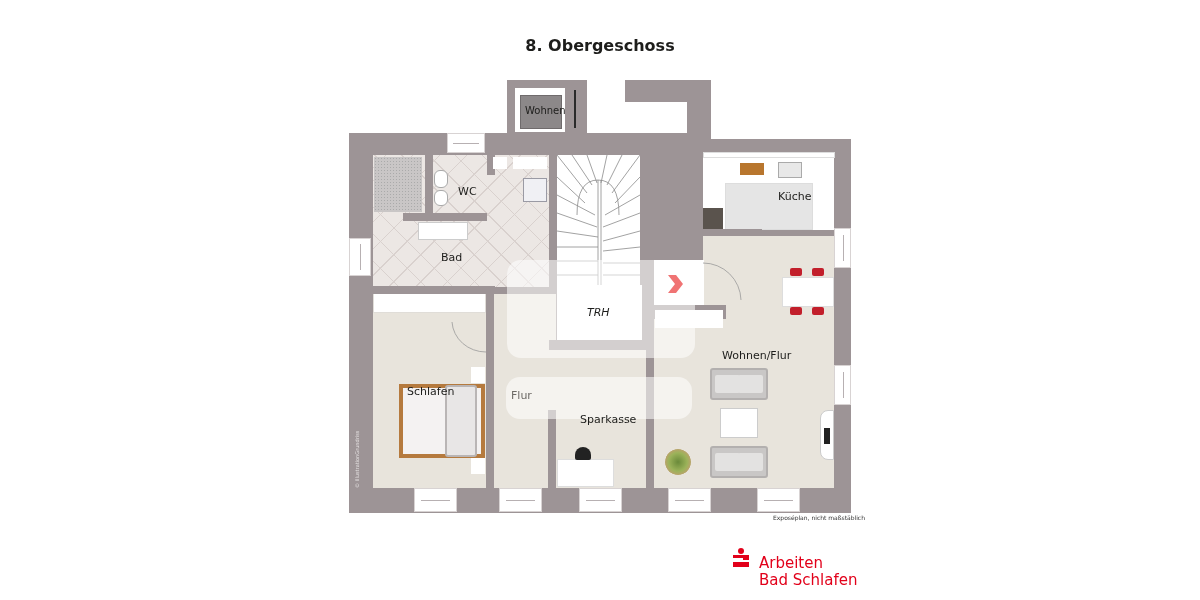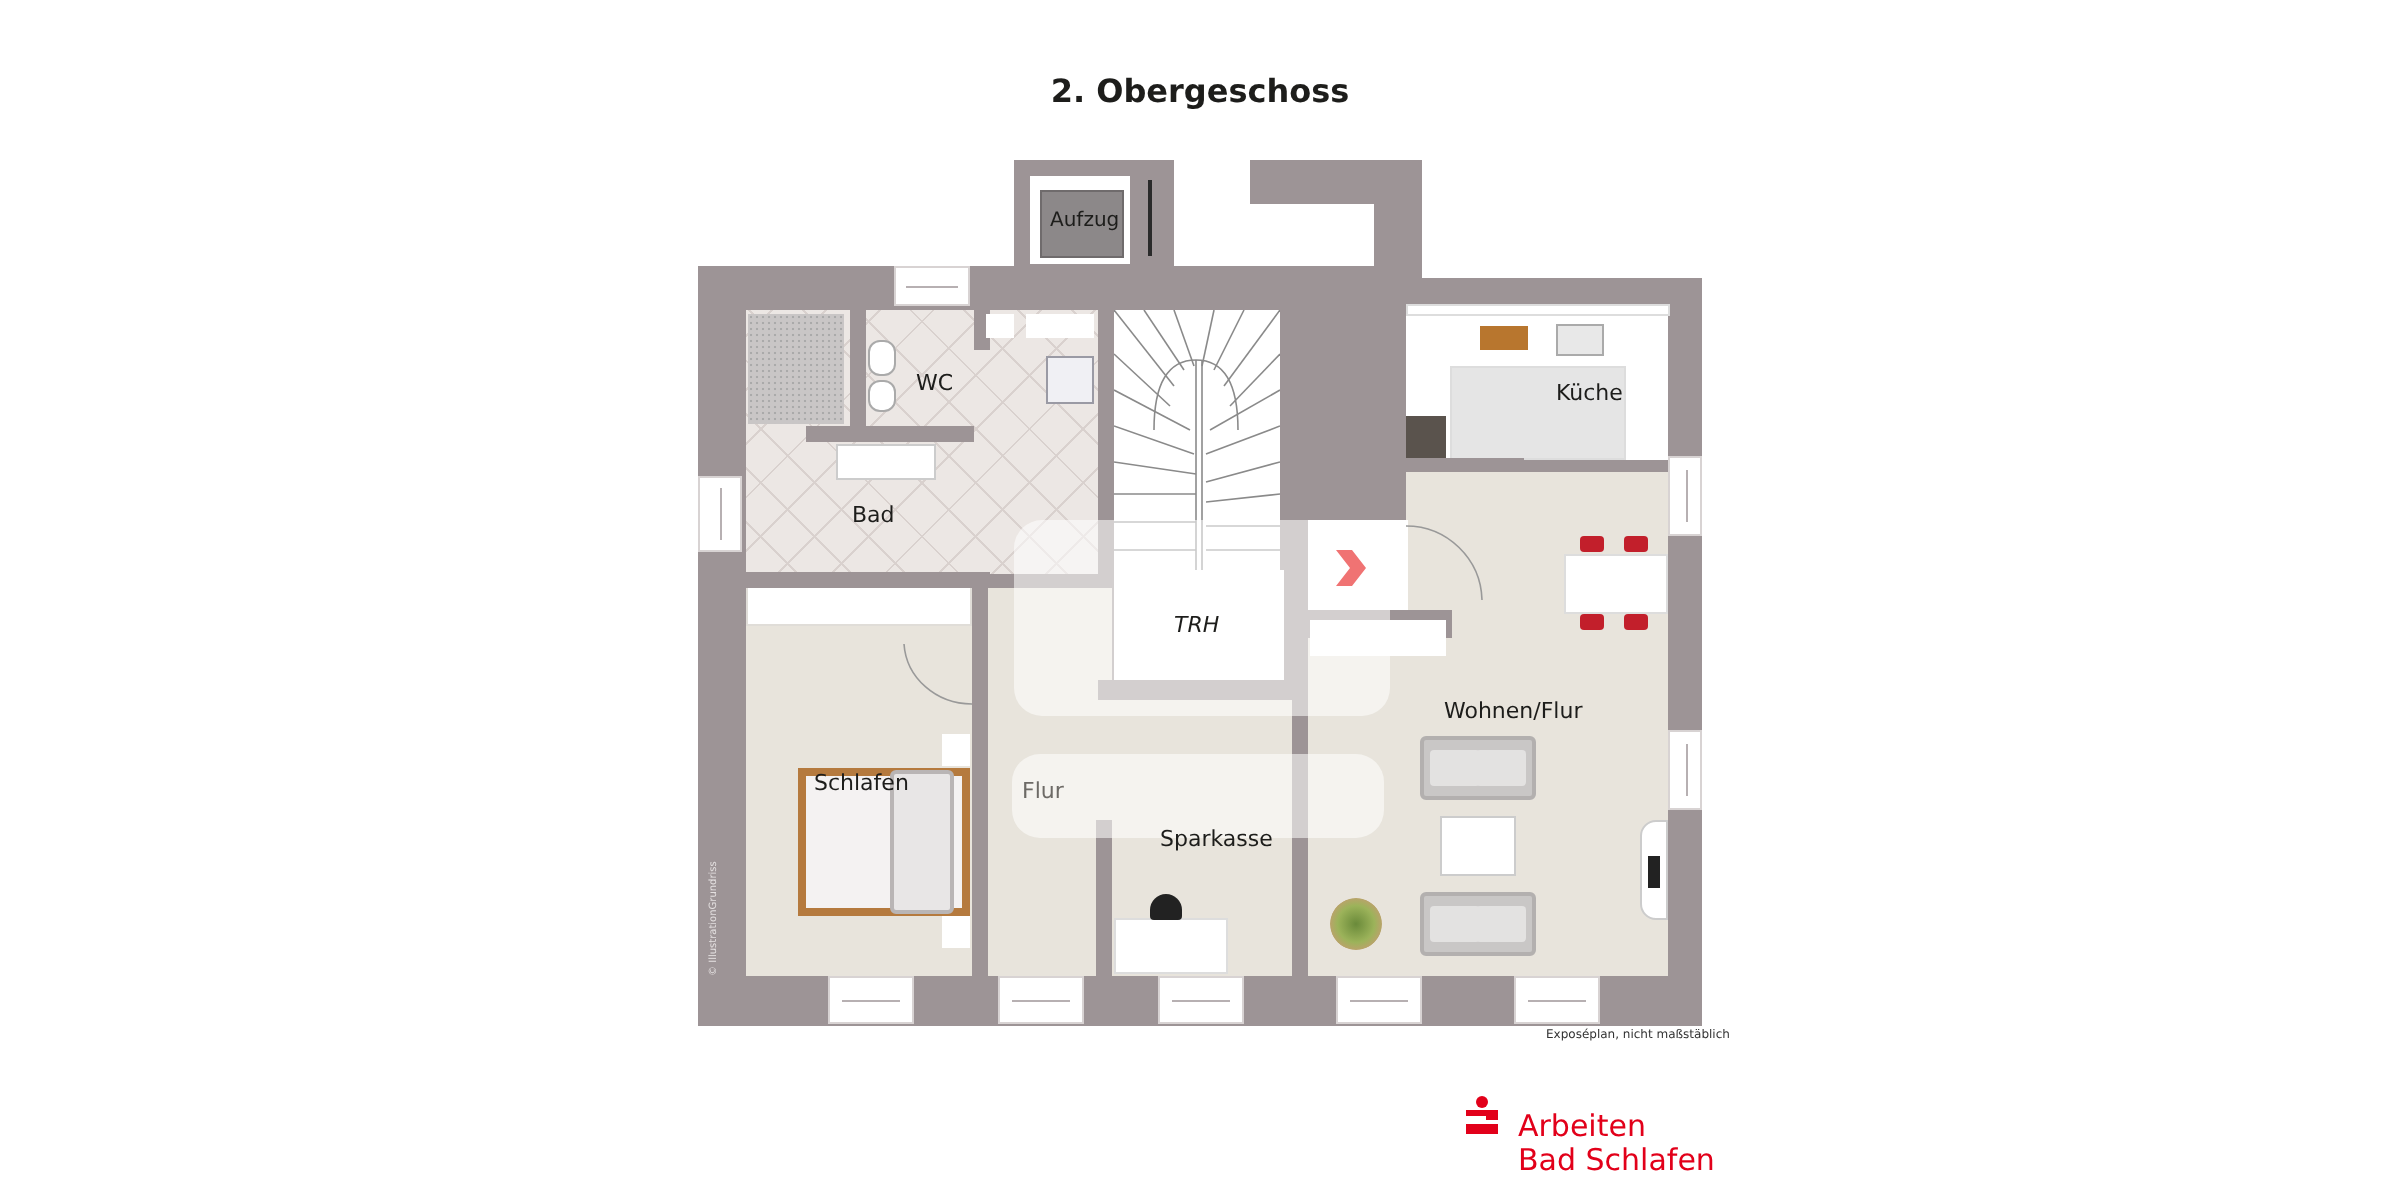--- a/index.html
+++ b/index.html
@@ -24,53 +24,53 @@
   .sofa:before,.sofa:after{content:"";position:absolute;top:5px;bottom:5px;width:46%;background:#e3e2e1;border-radius:2px;}
   .sofa:before{left:3px;} .sofa:after{right:3px;}
   .chair{position:absolute;width:12px;height:8px;background:#c21f2b;border-radius:2px;}
   .logo-s{position:absolute;left:733px;top:548px;width:16px;height:22px;}
   .brand{position:absolute;left:759px;top:555px;font-size:15px;line-height:17px;color:#e2001a;}
   .stairs{position:absolute;background:#ffffff;overflow:hidden;}
 </style>
 </head>
 <body>
 
-<div class="title">2. Obergeschoss</div>
+<div class="title">8. Obergeschoss</div>
 
 <div>
 
   <div class="wall" style="left:349px;top:133px;width:502px;height:380px;"></div>
 
   <div class="wall" style="left:507px;top:80px;width:80px;height:60px;"></div>
   <div class="wall" style="left:625px;top:80px;width:86px;height:22px;"></div>
   <div class="wall" style="left:687px;top:80px;width:24px;height:60px;"></div>
 
   <div class="white" style="left:587px;top:80px;width:38px;height:53px;"></div>
   <div class="white" style="left:625px;top:102px;width:62px;height:31px;"></div>
   <div class="white" style="left:711px;top:80px;width:140px;height:59px;"></div>
   <div class="white" style="left:349px;top:80px;width:158px;height:53px;"></div>
 
   <div class="white" style="left:515px;top:88px;width:50px;height:44px;"></div>
   <div class="abs" style="left:520px;top:95px;width:42px;height:34px;background:#8c8889;border:1px solid #6f6b6c;box-sizing:border-box;"></div>
-  <div class="label" style="left:525px;top:105px;font-size:10px;">Aufzug</div>
+  <div class="label" style="left:525px;top:105px;font-size:10px;">Wohnen</div>
   <div class="abs" style="left:574px;top:90px;width:2px;height:38px;background:#2a2a2a;"></div>
 
   <div class="tile" style="left:373px;top:155px;width:176px;height:132px;"></div>
   <div class="abs" style="left:374px;top:157px;width:48px;height:55px;background:#c9c6c6;background-image:radial-gradient(#aaa 0.6px,transparent 0.8px);background-size:3px 3px;"></div>
   <div class="wall" style="left:425px;top:155px;width:8px;height:62px;"></div>
   <div class="wall" style="left:403px;top:213px;width:84px;height:8px;"></div>
   <div class="wall" style="left:487px;top:140px;width:8px;height:35px;"></div>
   <div class="abs" style="left:434px;top:170px;width:12px;height:16px;background:#fff;border:1px solid #aaa;border-radius:6px;"></div>
   <div class="abs" style="left:434px;top:190px;width:12px;height:14px;background:#fff;border:1px solid #aaa;border-radius:6px;"></div>
   <div class="label" style="left:458px;top:185px;">WC</div>
   <div class="abs" style="left:418px;top:222px;width:50px;height:18px;background:#fff;border:1px solid #ccc;box-sizing:border-box;"></div>
   <div class="abs" style="left:523px;top:178px;width:24px;height:24px;background:#f0f0f4;border:1px solid #9a9aa4;box-sizing:border-box;"></div>
   <div class="white" style="left:493px;top:157px;width:14px;height:12px;"></div>
   <div class="white" style="left:513px;top:157px;width:34px;height:12px;"></div>
-  <div class="label" style="left:426px;top:251px;">Bad</div>
+  <div class="label" style="left:441px;top:251px;">Bad</div>
 
   <div class="stairs" style="left:557px;top:155px;width:83px;height:130px;">
     <svg width="83" height="130">
       <g stroke="#8a8a8a" stroke-width="0.8" fill="none">
         <path d="M20 60 Q20 25 41 25 Q62 25 62 60"></path>
         <line x1="41" y1="25" x2="41" y2="130"></line>
         <line x1="44" y1="25" x2="44" y2="130"></line>
         <line x1="0" y1="0" x2="30" y2="38"></line>
           <line x1="15" y1="0" x2="35" y2="30"></line>
         <line x1="30" y1="0" x2="40" y2="28"></line>

